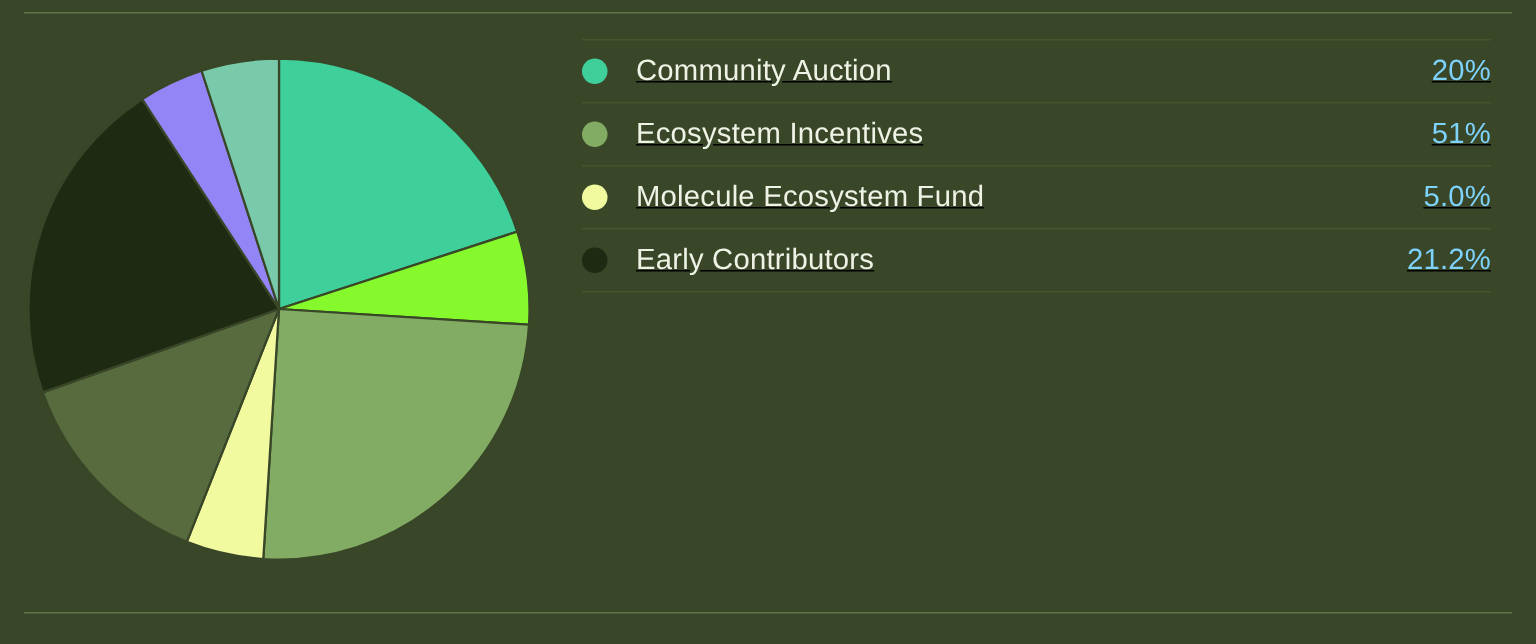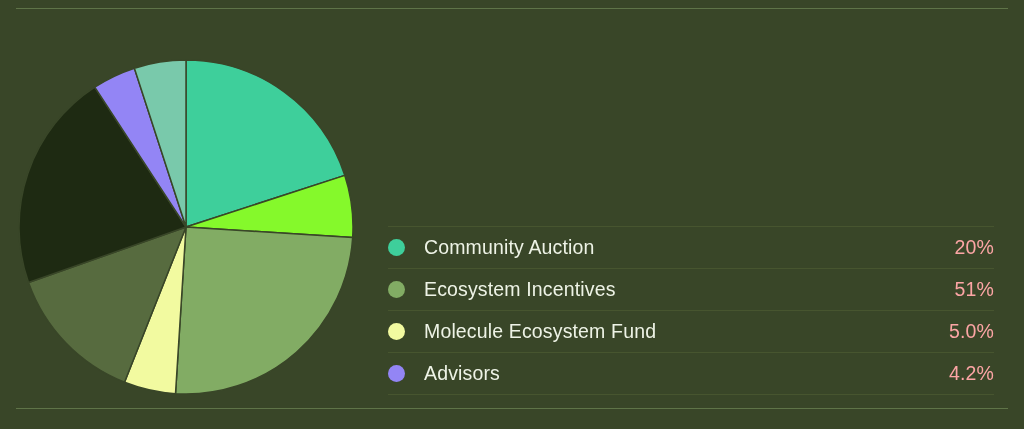--- a/index.html
+++ b/index.html
@@ -33,21 +33,22 @@
   .rule-top { top: 8px; }
   .rule-bottom { bottom: 20px; }
 
   .content {
     position: absolute;
     top: 26px;
     left: 0;
     right: 0;
     bottom: 34px;
     display: flex;
-    align-items: flex-end;
+    align-items: flex-start;
+    text-decoration: underline;
   }
 
   .chart-col {
     width: 372px;
     display: flex;
     justify-content: center;
     align-items: flex-start;
     padding-top: 12px;
     box-sizing: border-box;
   }
@@ -103,21 +104,21 @@
     color: #eef3e6;
     font-size: 19.5px;
     letter-spacing: 0.15px;
     white-space: nowrap;
     padding: 0;
   }
 
   .cell-value {
     text-align: right;
     vertical-align: middle;
-    color: #fca5a5;
+    color: #7dd3fc;
     font-size: 19.5px;
     letter-spacing: 0.15px;
     white-space: nowrap;
     padding: 0;
     width: 90px;
   }
 </style>
 </head>
 <body>
 
@@ -164,23 +165,23 @@
             </tr>
             <tr class="legend-row">
               <td class="cell-swatch">
                 <span class="swatch" style="background: rgb(242, 250, 160);"></span>
               </td>
               <td class="cell-label">Molecule Ecosystem Fund</td>
               <td class="cell-value">5.0%</td>
             </tr>
             <tr class="legend-row">
               <td class="cell-swatch">
-                <span class="swatch" style="background: rgb(147, 133, 245);"></span>
+                <span class="swatch" style="background: rgb(30, 42, 18);"></span>
               </td>
-              <td class="cell-label">Advisors</td>
-              <td class="cell-value">4.2%</td>
+              <td class="cell-label">Early Contributors</td>
+              <td class="cell-value">21.2%</td>
             </tr>
           </tbody>
       </table>
     </div>
 
   </div>
 </div>
 
 </body></html>

